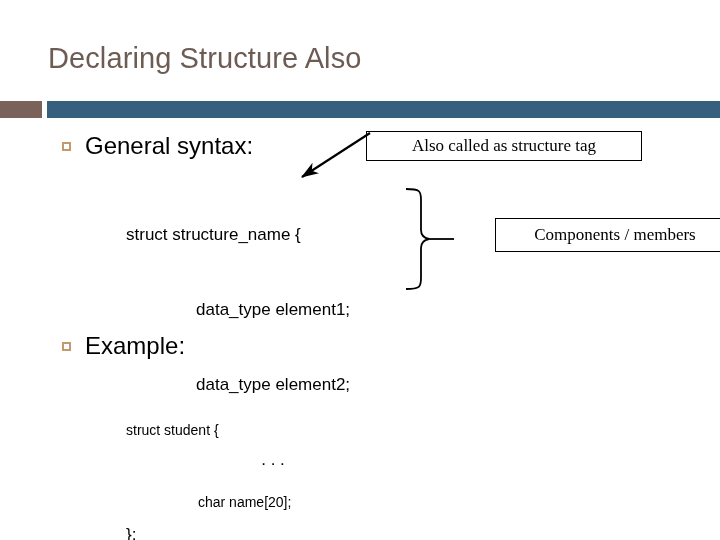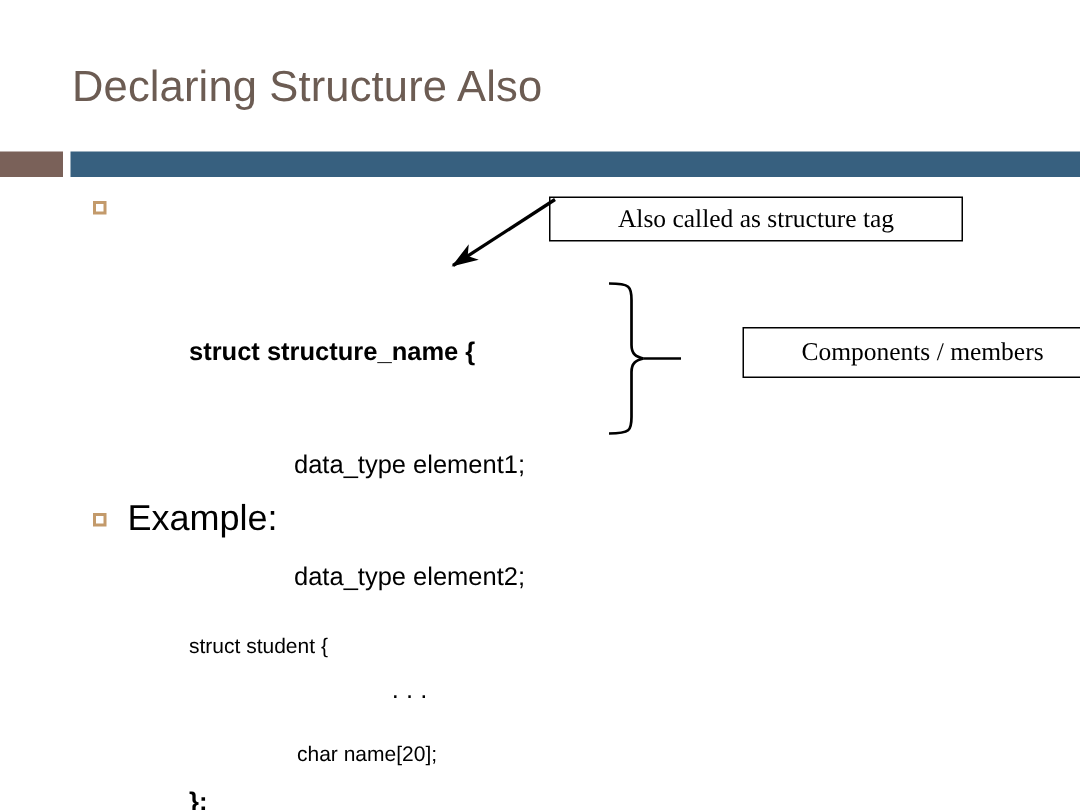--- a/index.html
+++ b/index.html
@@ -76,21 +76,21 @@
   
   #syntax-code {
     position: absolute;
     left: 126px;
     top: 172px;
     font-size: 17px;
     color: #000000;
     line-height: 25px;
     white-space: pre;
   }
-  #syntax-code .ind1 { display: block; font-weight: bold; }
+  #syntax-code .ind1 { display: block; }
   #syntax-code .ind2 { display: block; padding-left: 70px; text-align: center; }
 
   
   #example-code {
     position: absolute;
     left: 126px;
     top: 370px;
     font-size: 14px;
     color: #000000;
     line-height: 24px;
@@ -151,20 +151,21 @@
 
 <div id="slide">
 
   <div id="slide-title">Declaring Structure Also</div>
 
   <div class="rule-brown"></div>
   <div class="rule-blue"></div>
 
   <div class="bullet-row" id="bullet-general">
     <span class="bullet-sq"></span>
+    <span class="bullet-text">General syntax:</span>
   </div>
 
   <div id="syntax-code">
     <span class="ind1">struct structure_name {</span>
     <span class="ind2">data_type element1;</span>
     <span class="ind2">data_type element2;</span>
     <span class="ind2">. . .</span>
     <span class="ind1">};</span>
   </div>
 

